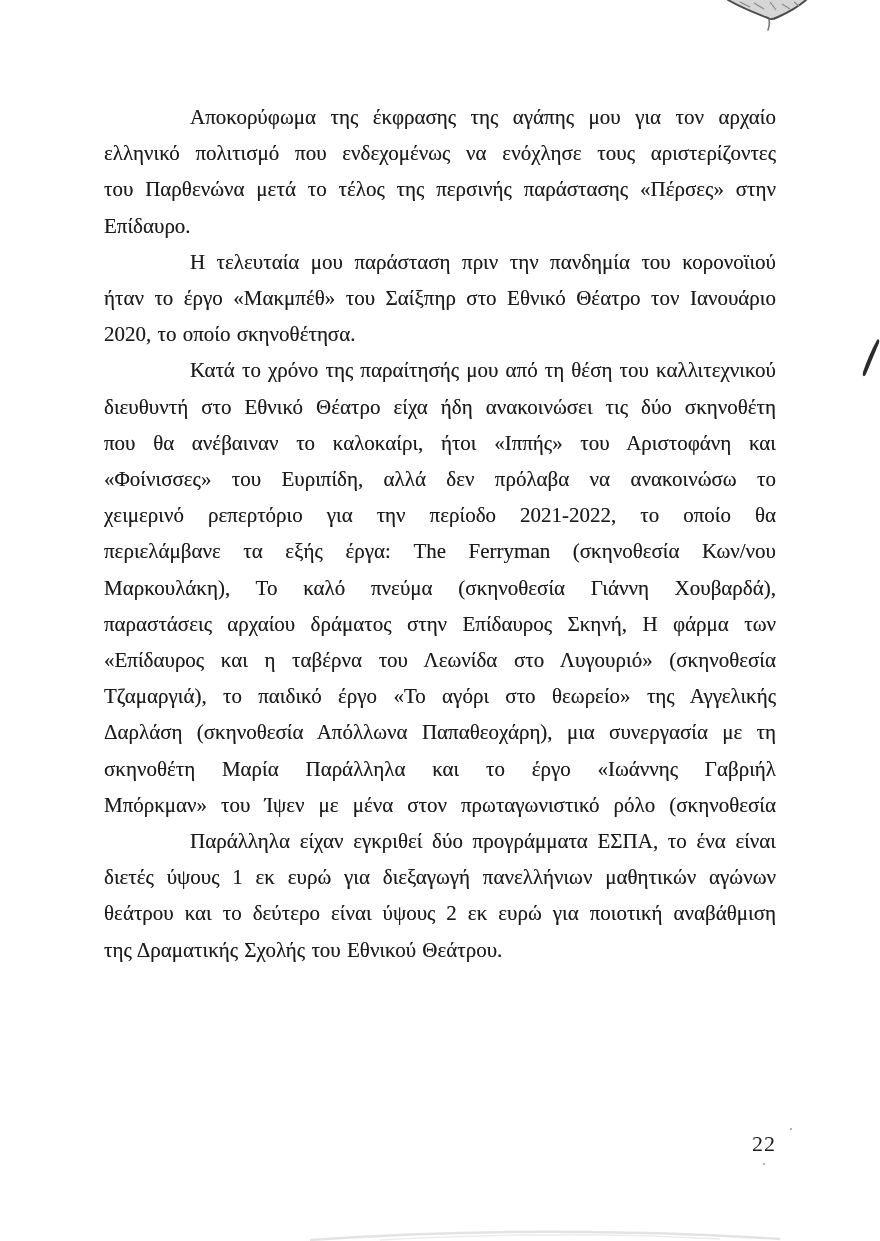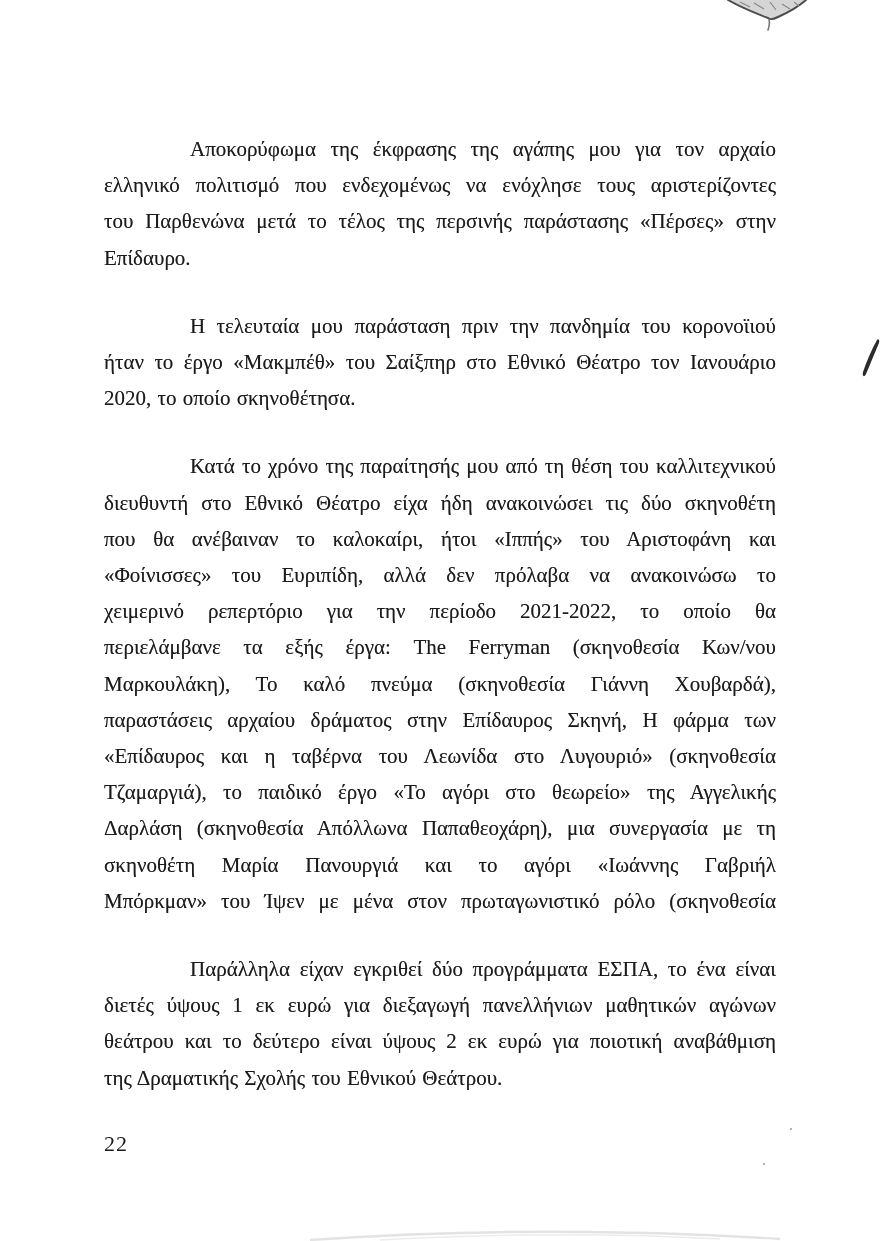--- a/index.html
+++ b/index.html
@@ -19,27 +19,27 @@
     line-height:36.2px;
     text-shadow:0 0 .4px rgba(20,20,20,.5);
   }
   .textblock p{margin:0;padding:0;}
   .line{
     display:block;
     text-align:justify;
     text-align-last:justify;
     word-spacing:1px;
   }
-  .line.first{text-indent:86px;margin-top:32px;}
+  .line.first{text-indent:86px;}
   .line.last{text-align-last:left;}
   .pagenum{
     position:absolute;
     left:104px;top:1131px;
     width:672px;
-    text-align:left;
+    text-align:right;
     font-size:22px;
     letter-spacing:1px;
   }
   .sketch{position:absolute;left:720px;top:0;}
   .inkmark{position:absolute;left:856px;top:336px;}
   .curl{position:absolute;left:0;top:1212px;}
   .speck{position:absolute;width:2px;height:2px;background:#9a9a9a;border-radius:50%;}
   .speck.s1{left:790px;top:1128px;}
   .speck.s2{left:763px;top:1163px;}
 </style>
@@ -79,21 +79,21 @@
       <span class="line">διευθυντή στο Εθνικό Θέατρο είχα ήδη ανακοινώσει τις δύο σκηνοθέτη</span>
       <span class="line">που θα ανέβαιναν το καλοκαίρι, ήτοι «Ιππής» του Αριστοφάνη και</span>
       <span class="line">«Φοίνισσες» του Ευριπίδη, αλλά δεν πρόλαβα να ανακοινώσω το</span>
       <span class="line">χειμερινό ρεπερτόριο για την περίοδο 2021-2022, το οποίο θα</span>
       <span class="line">περιελάμβανε τα εξής έργα: The Ferryman (σκηνοθεσία Κων/νου</span>
       <span class="line">Μαρκουλάκη), Το καλό πνεύμα (σκηνοθεσία Γιάννη Χουβαρδά),</span>
       <span class="line">παραστάσεις αρχαίου δράματος στην Επίδαυρος Σκηνή, Η φάρμα των</span>
       <span class="line">«Επίδαυρος και η ταβέρνα του Λεωνίδα στο Λυγουριό» (σκηνοθεσία</span>
       <span class="line">Τζαμαργιά), το παιδικό έργο «Το αγόρι στο θεωρείο» της Αγγελικής</span>
       <span class="line">Δαρλάση (σκηνοθεσία Απόλλωνα Παπαθεοχάρη), μια συνεργασία με τη</span>
-      <span class="line">σκηνοθέτη Μαρία Πανουργιά και το αγόρι «Ιωάννης Γαβριήλ</span>
+      <span class="line">σκηνοθέτη Μαρία Παράλληλα και το έργο «Ιωάννης Γαβριήλ</span>
       <span class="line">Μπόρκμαν» του Ίψεν με μένα στον πρωταγωνιστικό ρόλο (σκηνοθεσία</span>
     </p>
 
     <p>
       <span class="line first">Παράλληλα είχαν εγκριθεί δύο προγράμματα ΕΣΠΑ, το ένα είναι</span>
       <span class="line">διετές ύψους 1 εκ ευρώ για διεξαγωγή πανελλήνιων μαθητικών αγώνων</span>
       <span class="line">θεάτρου και το δεύτερο είναι ύψους 2 εκ ευρώ για ποιοτική αναβάθμιση</span>
       <span class="line last">της Δραματικής Σχολής του Εθνικού Θεάτρου.</span>
     </p>
 

